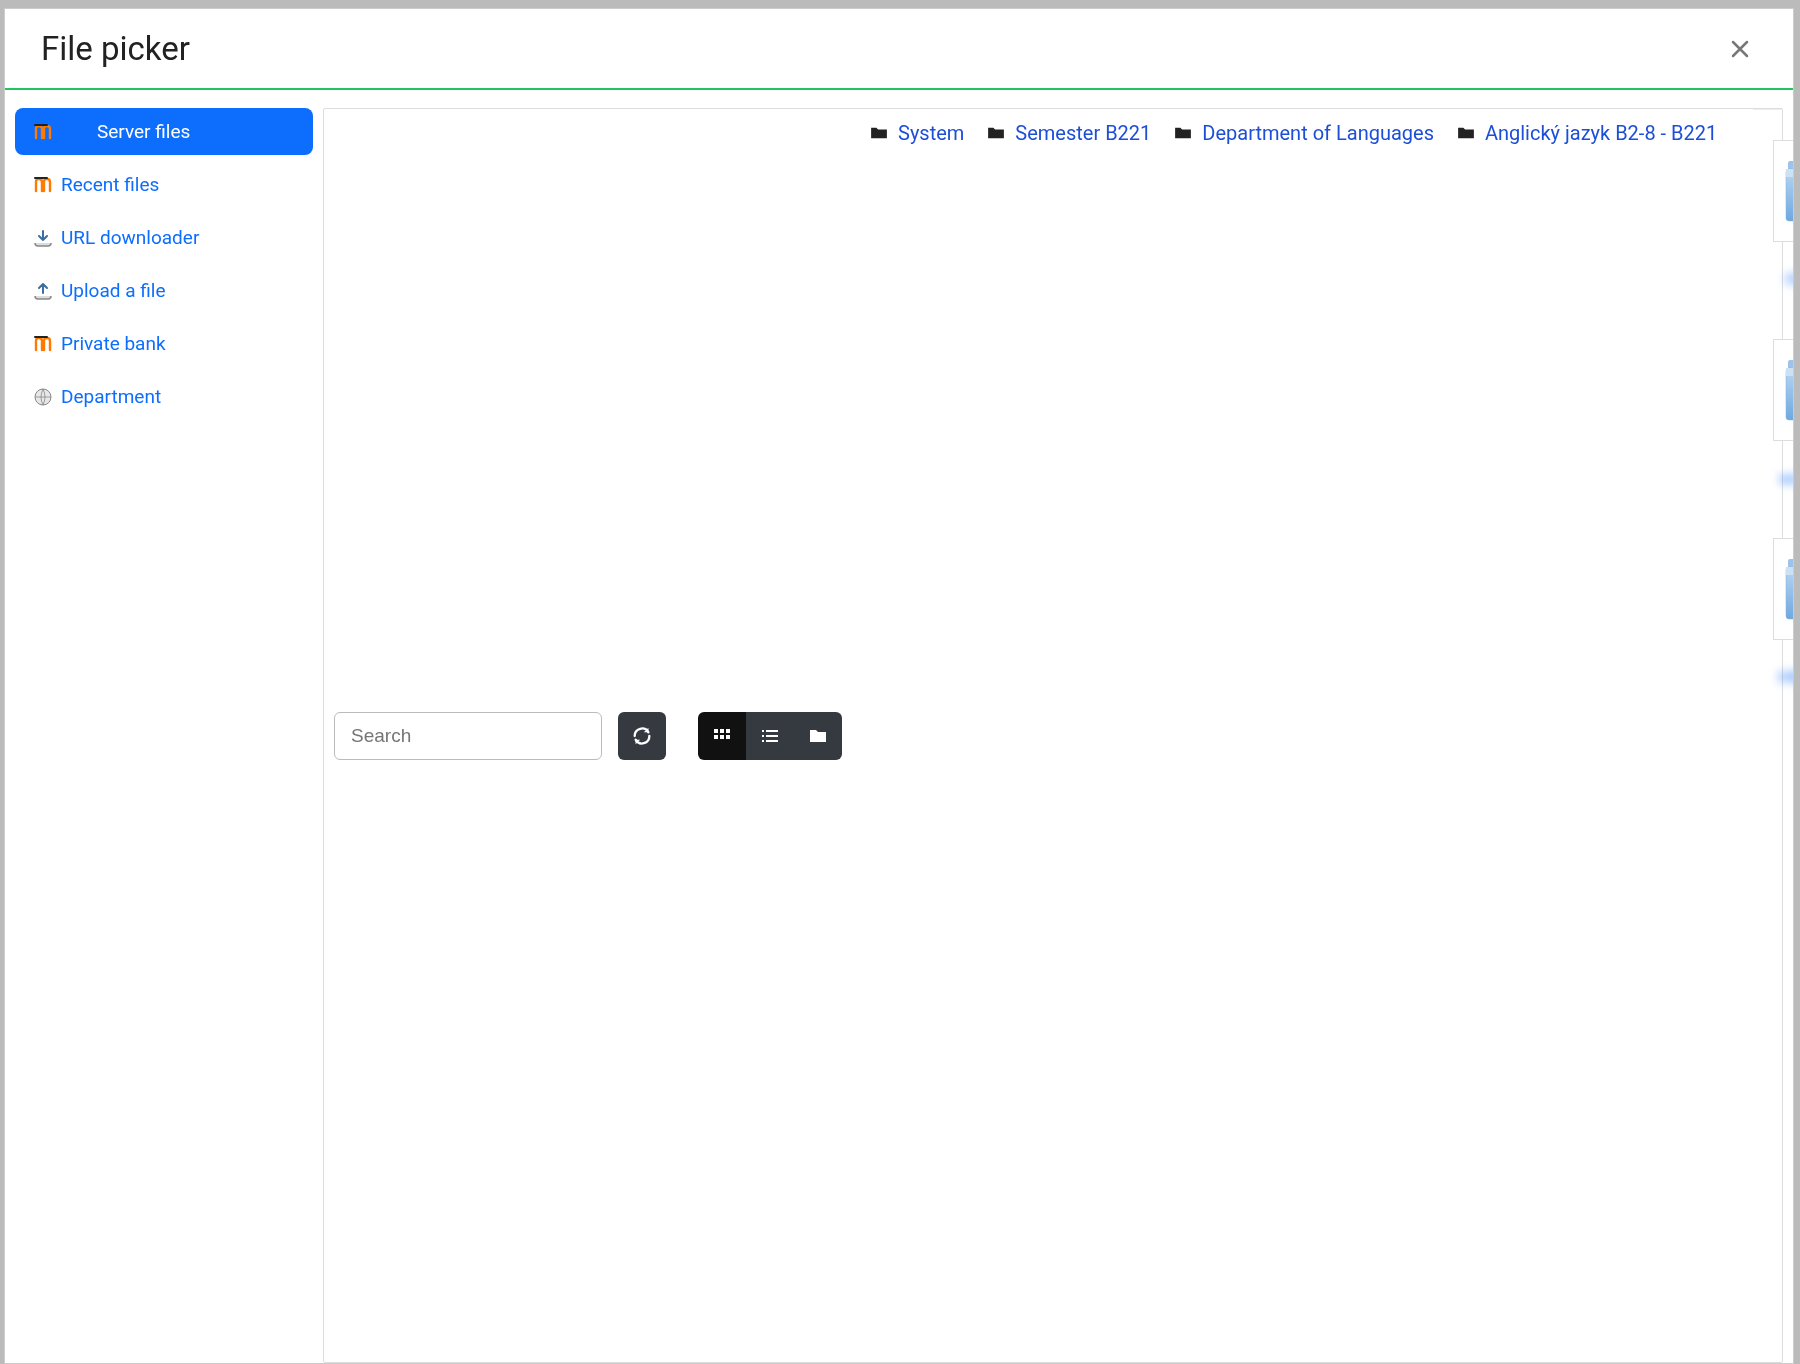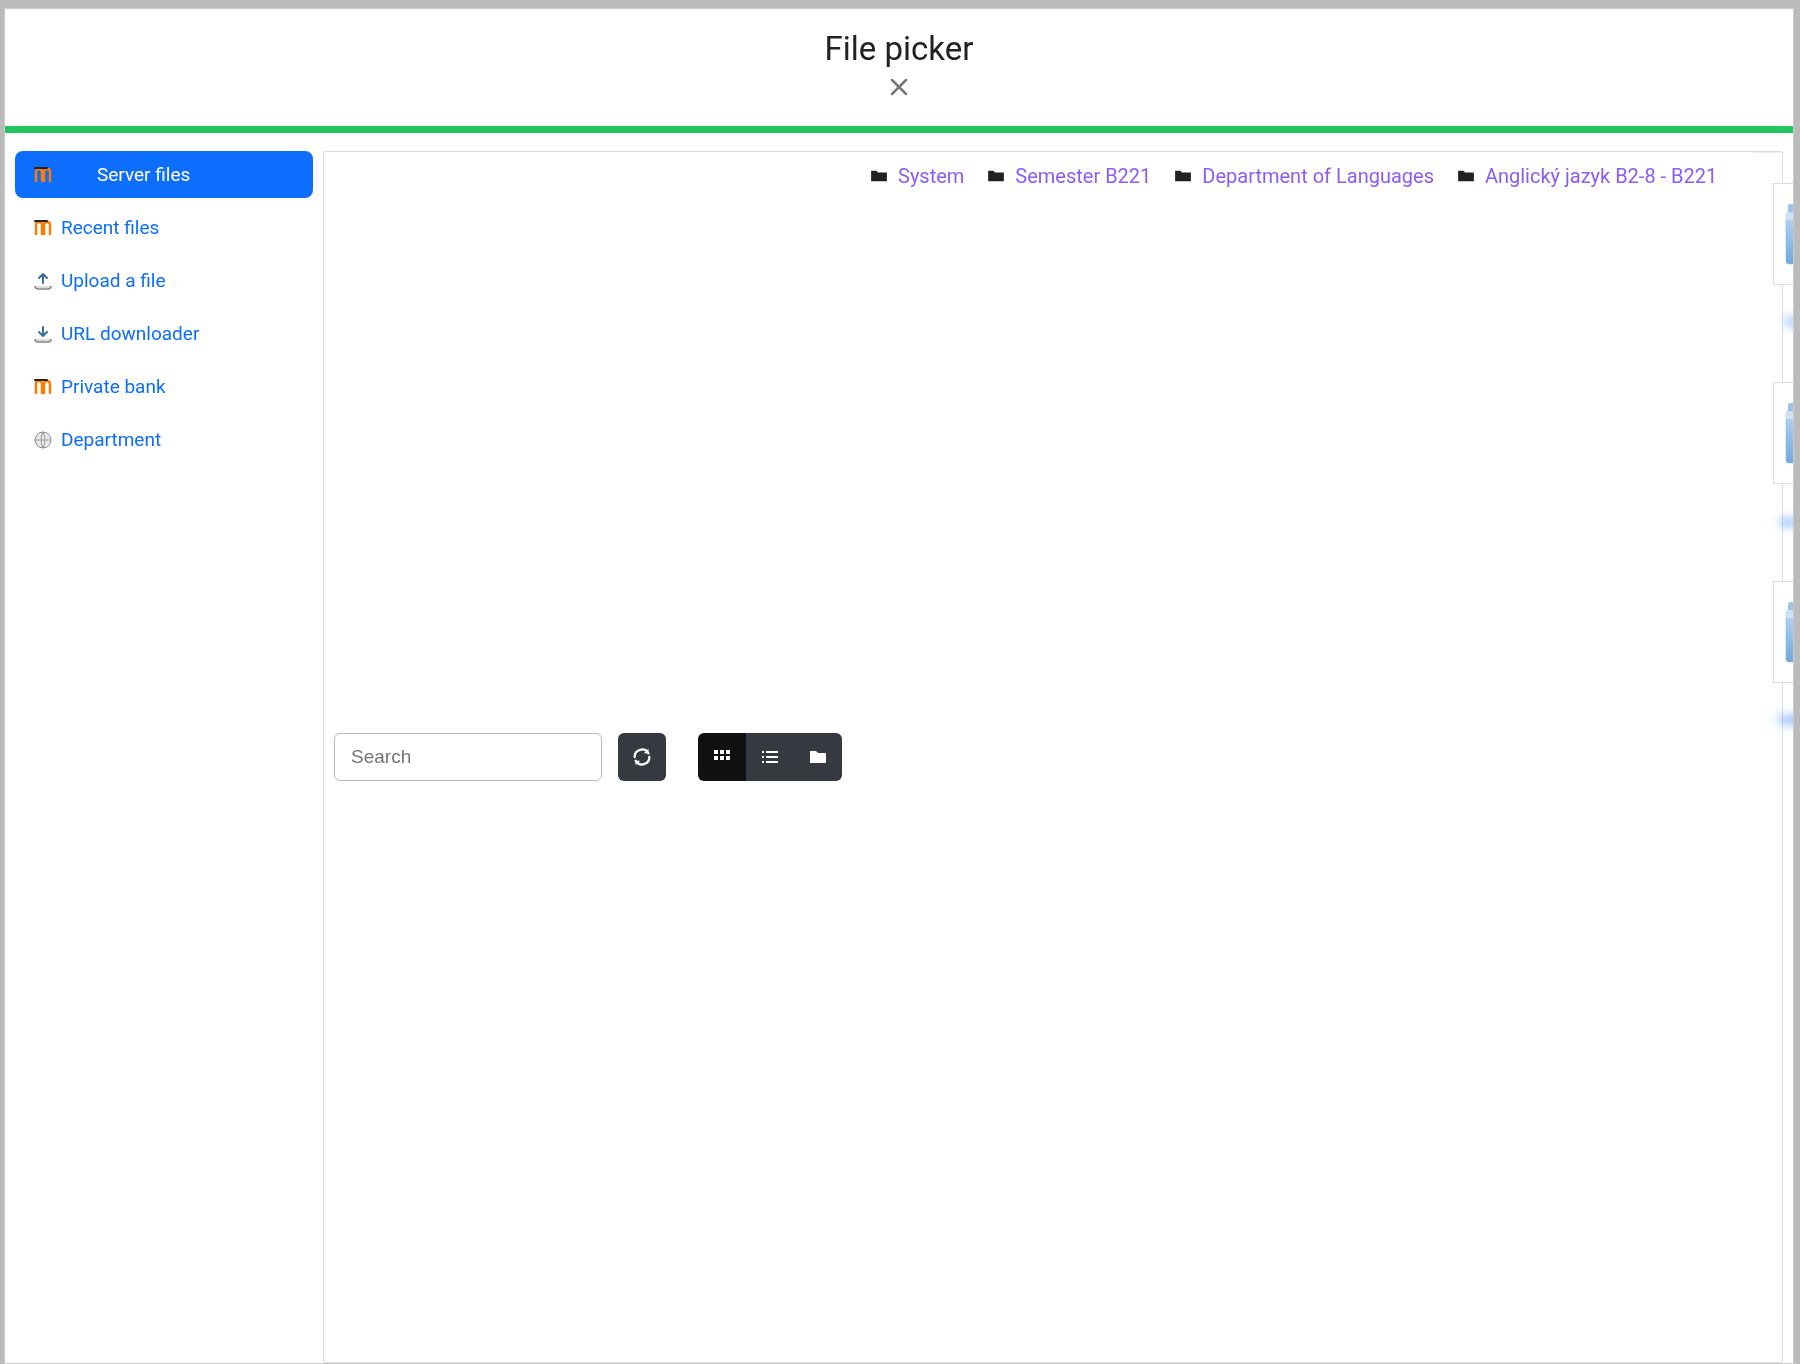--- a/index.html
+++ b/index.html
@@ -19,22 +19,21 @@
       background: #fff;
       border: 1px solid #ccc;
       display: flex;
       flex-direction: column;
     }
     .modal-header {
       display: flex;
       justify-content: space-between;
       align-items: center;
       padding: 20px 36px;
-      border-bottom: 7px solid #22c55e;
-      flex-direction: column;
+      border-bottom: 2px solid #22c55e;
     }
     .modal-title {
       font-size: 33px;
       font-weight: 400;
       color: #222;
     }
     .close-btn {
       cursor: pointer;
       color: #777;
       font-size: 26px;
@@ -131,21 +130,21 @@
       font-size: 20px;
       color: #222;
       line-height: 1.8;
     }
     .bc-item {
       display: inline-flex;
       align-items: center;
       gap: 10px;
       margin-right: 18px;
     }
-    .bc-link { color: #8b5cf6; cursor: pointer; }
+    .bc-link { color: #1d4ed8; cursor: pointer; }
     .folder-glyph {
       width: 18px;
       height: 14px;
     }
     .file-area-wrap {
       position: relative;
       flex: 1;
       border-top: 1px solid #eee;
       min-height: 0;
     }
@@ -221,34 +220,34 @@
               <path d="M2 1 L14 1" stroke="#222" stroke-width="2" stroke-linecap="round"></path>
             </svg>
         </span>
         <span>Recent files</span>
       </div>
 
       <div class="repo-item">
         <span class="repo-icon">
           <svg width="20" height="20" viewBox="0 0 20 20">
               <path d="M2 15 Q2 18 5 18 L15 18 Q18 18 18 15" stroke="#888" stroke-width="1.5" fill="#ddd"></path>
-              <path d="M10 12 V3 M6 7 L10 3 L14 7" stroke="#3b6fa0" stroke-width="2" fill="none" stroke-linecap="round" stroke-linejoin="round"></path>
-            </svg>
-        </span>
-        <span>Upload a file</span>
+              <path d="M10 3 V12 M6 8 L10 12 L14 8" stroke="#3b6fa0" stroke-width="2" fill="none" stroke-linecap="round" stroke-linejoin="round"></path>
+            </svg>
+        </span>
+        <span>URL downloader</span>
       </div>
 
       <div class="repo-item">
         <span class="repo-icon">
           <svg width="20" height="20" viewBox="0 0 20 20">
               <path d="M2 15 Q2 18 5 18 L15 18 Q18 18 18 15" stroke="#888" stroke-width="1.5" fill="#ddd"></path>
-              <path d="M10 3 V12 M6 8 L10 12 L14 8" stroke="#3b6fa0" stroke-width="2" fill="none" stroke-linecap="round" stroke-linejoin="round"></path>
-            </svg>
-        </span>
-        <span>URL downloader</span>
+              <path d="M10 12 V3 M6 7 L10 3 L14 7" stroke="#3b6fa0" stroke-width="2" fill="none" stroke-linecap="round" stroke-linejoin="round"></path>
+            </svg>
+        </span>
+        <span>Upload a file</span>
       </div>
 
       <div class="repo-item">
         <span class="repo-icon">
           <svg width="20" height="16" viewBox="0 0 20 16">
               <path d="M3 14 V5 Q3 2 6 2 Q9 2 9 5 V14 M11 14 V5 Q11 2 14 2 Q17 2 17 5 V14" stroke="#ff7b00" stroke-width="2.4" fill="none" stroke-linecap="round"></path>
               <path d="M2 1 L14 1" stroke="#222" stroke-width="2" stroke-linecap="round"></path>
             </svg>
         </span>
         <span>Private bank</span>

